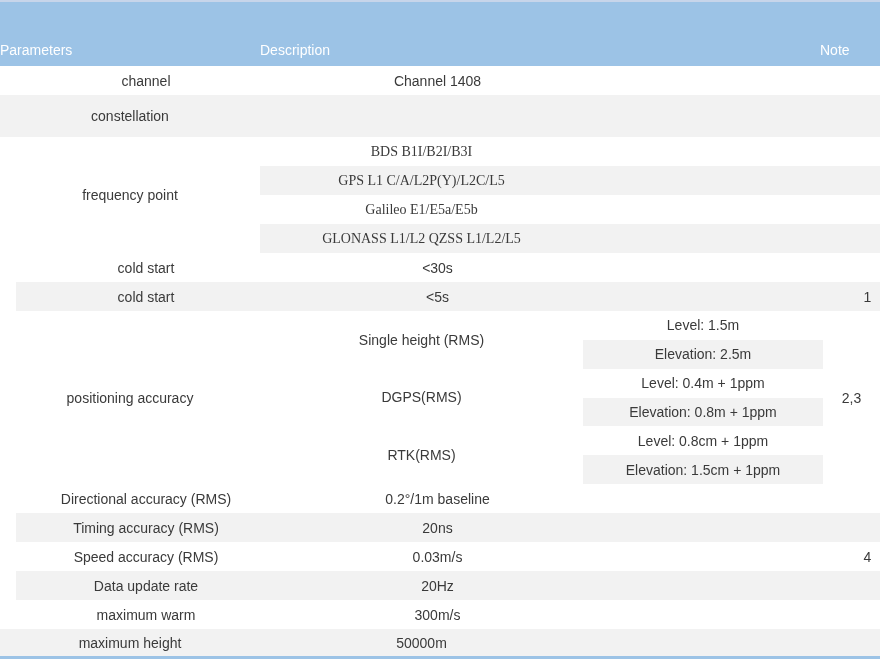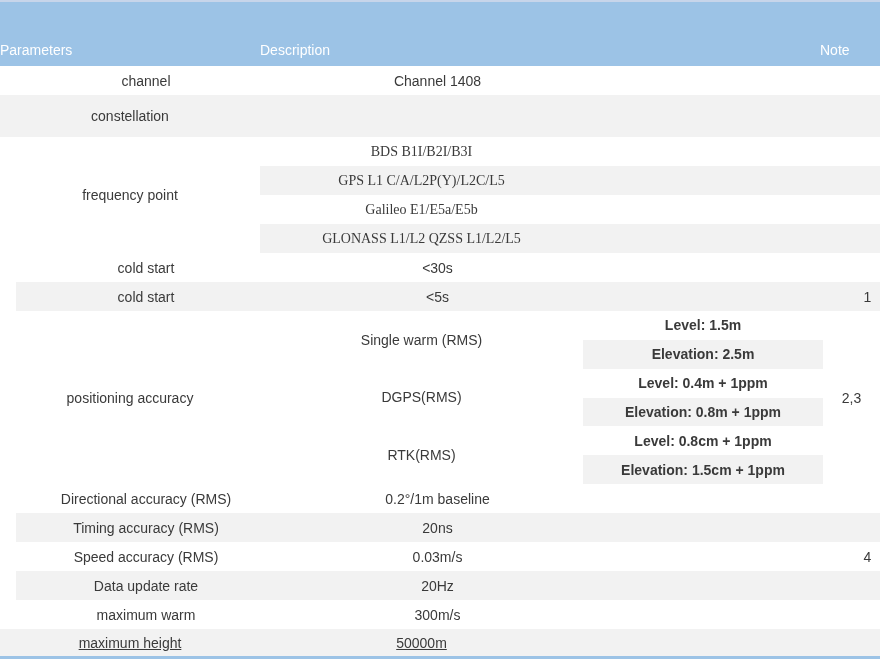--- a/index.html
+++ b/index.html
@@ -22,38 +22,38 @@
     align-items: end; padding-bottom: 8px;
   }
   .hdr > div { text-align: left; }
   
   .row {
     display: grid; grid-template-columns: 260px 323px 240px 57px;
     align-items: center;
   }
   .row > div { text-align: center; }
   .h29 { height: 29px; margin-left: 16px; }
-  .h27 { height: 27px; text-decoration: underline; }
+  .h27 { height: 27px; }
   .h42 { height: 42px; gap: 32px; }
   .gray { background: var(--alt-row-bg, #F2F2F2); }
   
   .freq { display: grid; grid-template-columns: 260px 620px; }
   .freq .pcell { display: flex; align-items: center; justify-content: center; }
   .band { height: 29px; display: flex; align-items: center; font-family: Liberation Serif, serif; }
   .band .txt { width: 323px; text-align: center; }
   
   .pos {
     height: 173px;
     display: grid; grid-template-columns: 260px 323px 240px 57px;
   }
   .pos .pcell, .pos .ncell { display: flex; align-items: center; justify-content: center; }
   .methods { display: grid; grid-template-rows: repeat(3, 1fr); }
   .methods > div { display: flex; align-items: center; justify-content: center; }
   .vals { display: grid; grid-template-rows: repeat(6, 1fr); }
-  .vals > div { display: flex; align-items: center; justify-content: center; font-weight: bold; }
+  .vals > div { display: flex; align-items: center; justify-content: center; }
   
   .bottom-strip { flex: 1; background: var(--header-bg, #9CC3E6); }
 </style>
 </head>
 <body>
 
 <div class="page">
 
   <div class="hdr">
     <div>Parameters</div>
@@ -102,21 +102,21 @@
   <div class="row h29 gray">
     <div>cold start</div>
     <div>&lt;5s</div>
     <div></div>
     <div>1</div>
   </div>
 
   <div class="pos">
     <div class="pcell">positioning accuracy</div>
     <div class="methods">
-      <div>Single warm (RMS)</div>
+      <div>Single height (RMS)</div>
       <div>DGPS(RMS)</div>
       <div>RTK(RMS)</div>
     </div>
     <div class="vals">
       <div>Level: 1.5m</div>
       <div class="gray">Elevation: 2.5m</div>
       <div>Level: 0.4m + 1ppm</div>
       <div class="gray">Elevation: 0.8m + 1ppm</div>
       <div>Level: 0.8cm + 1ppm</div>
       <div class="gray">Elevation: 1.5cm + 1ppm</div>

